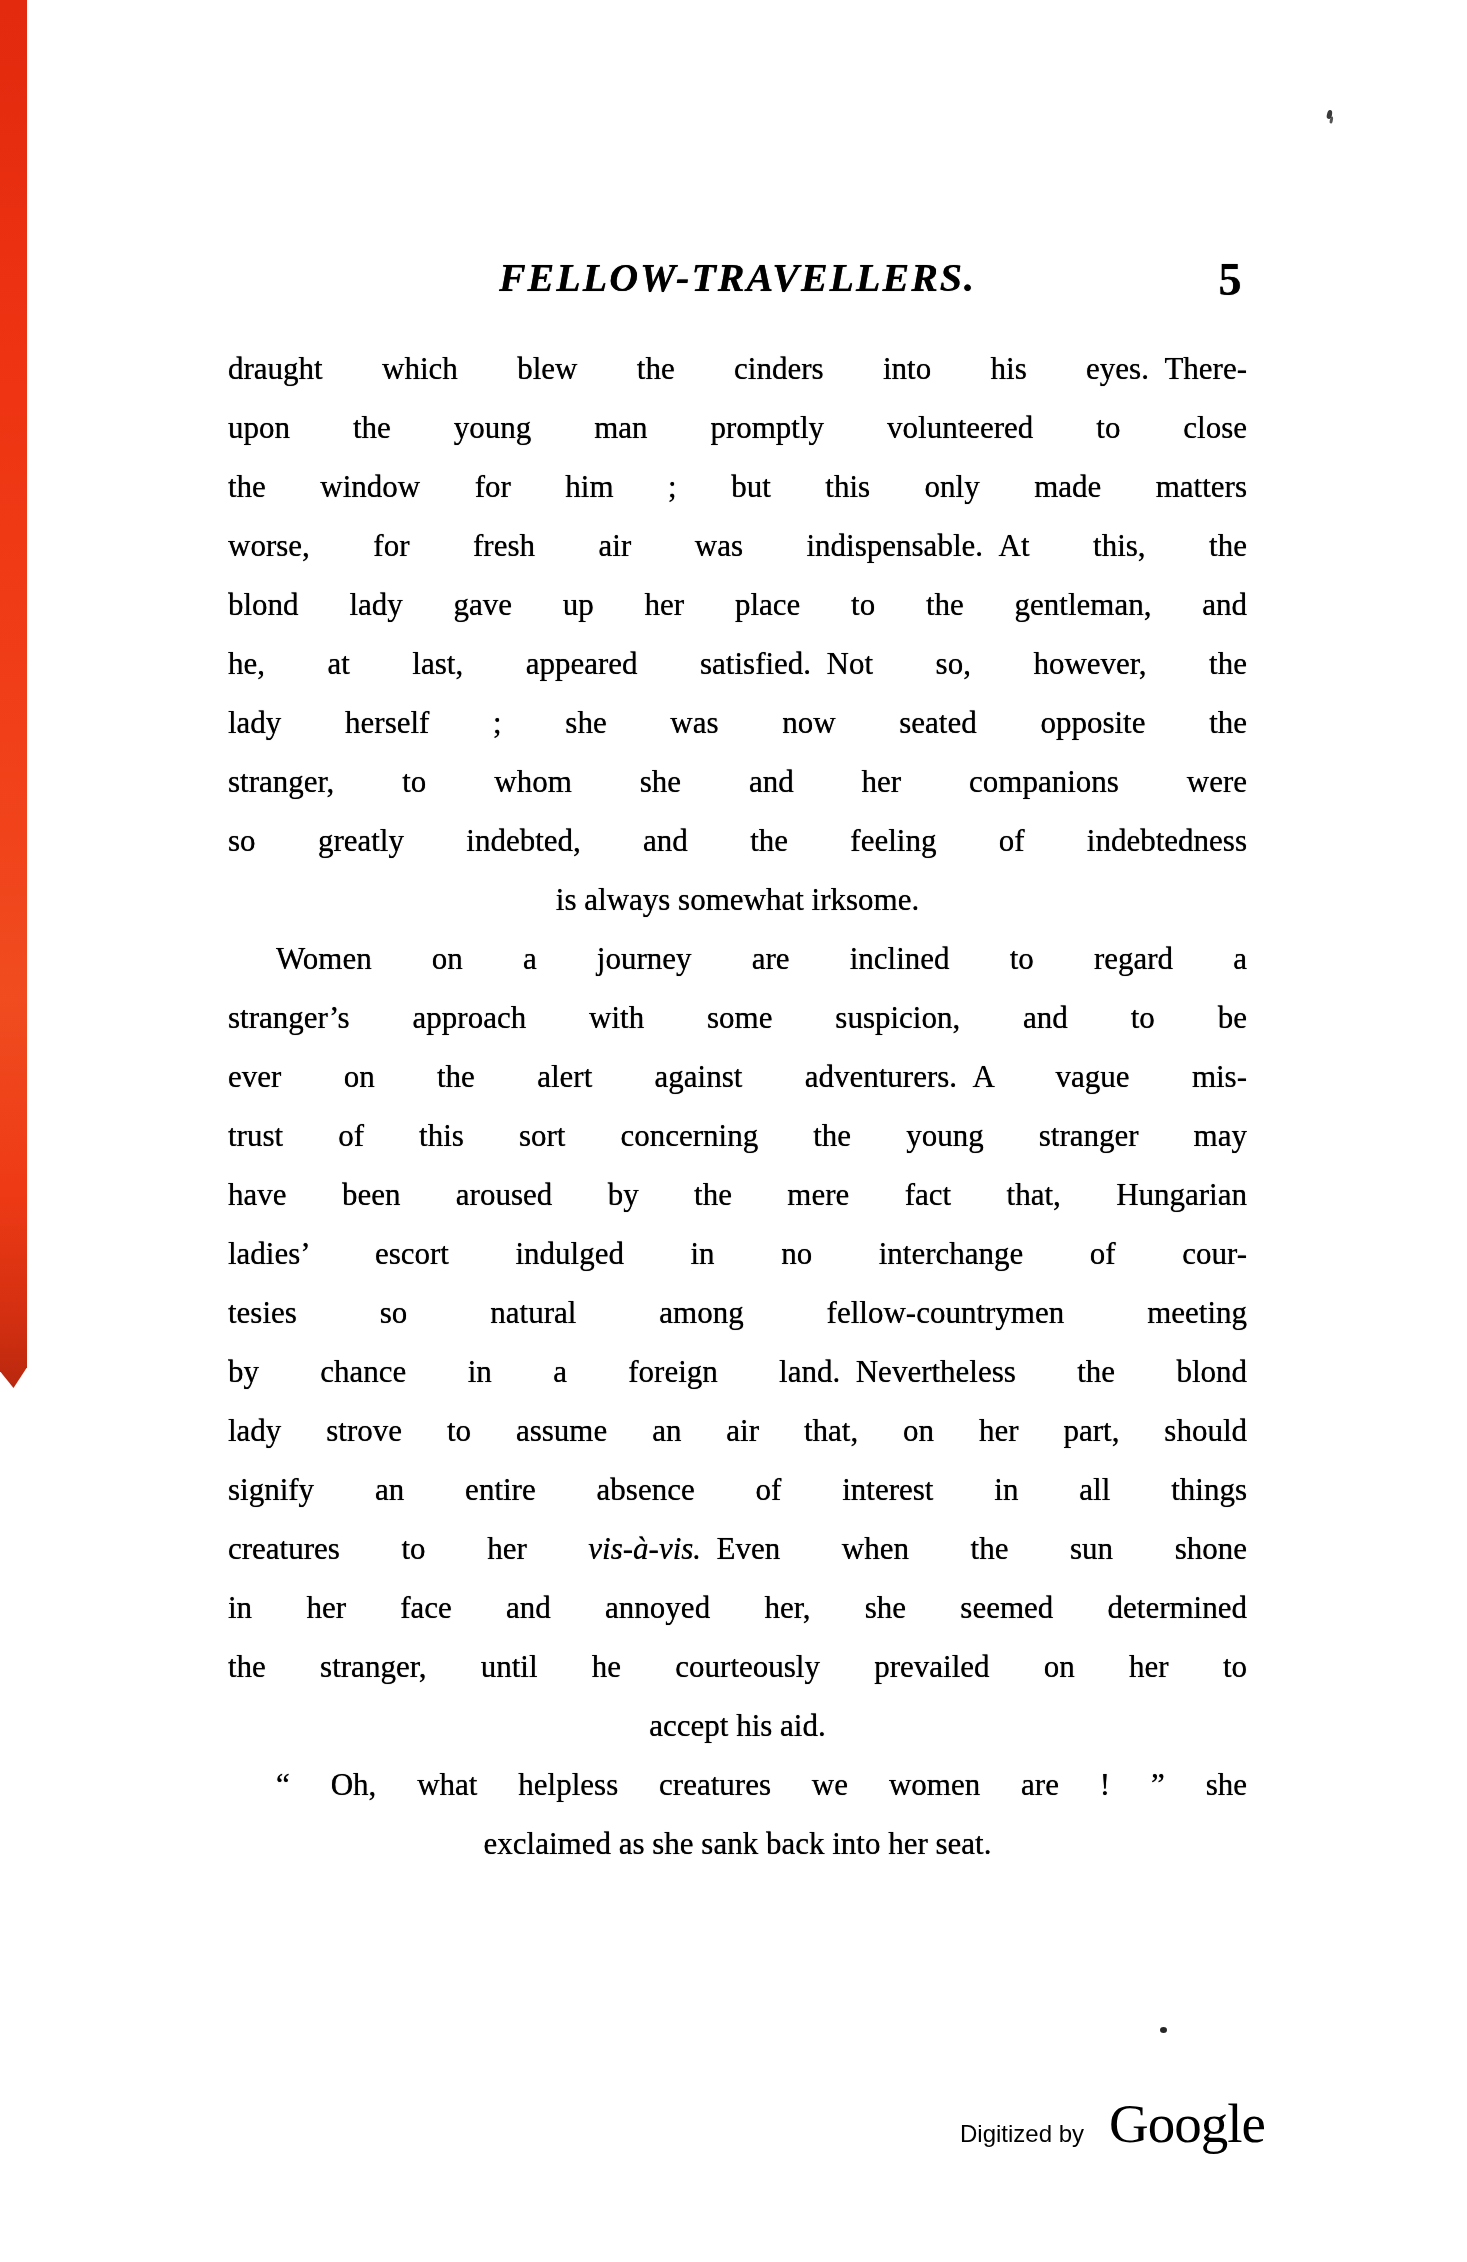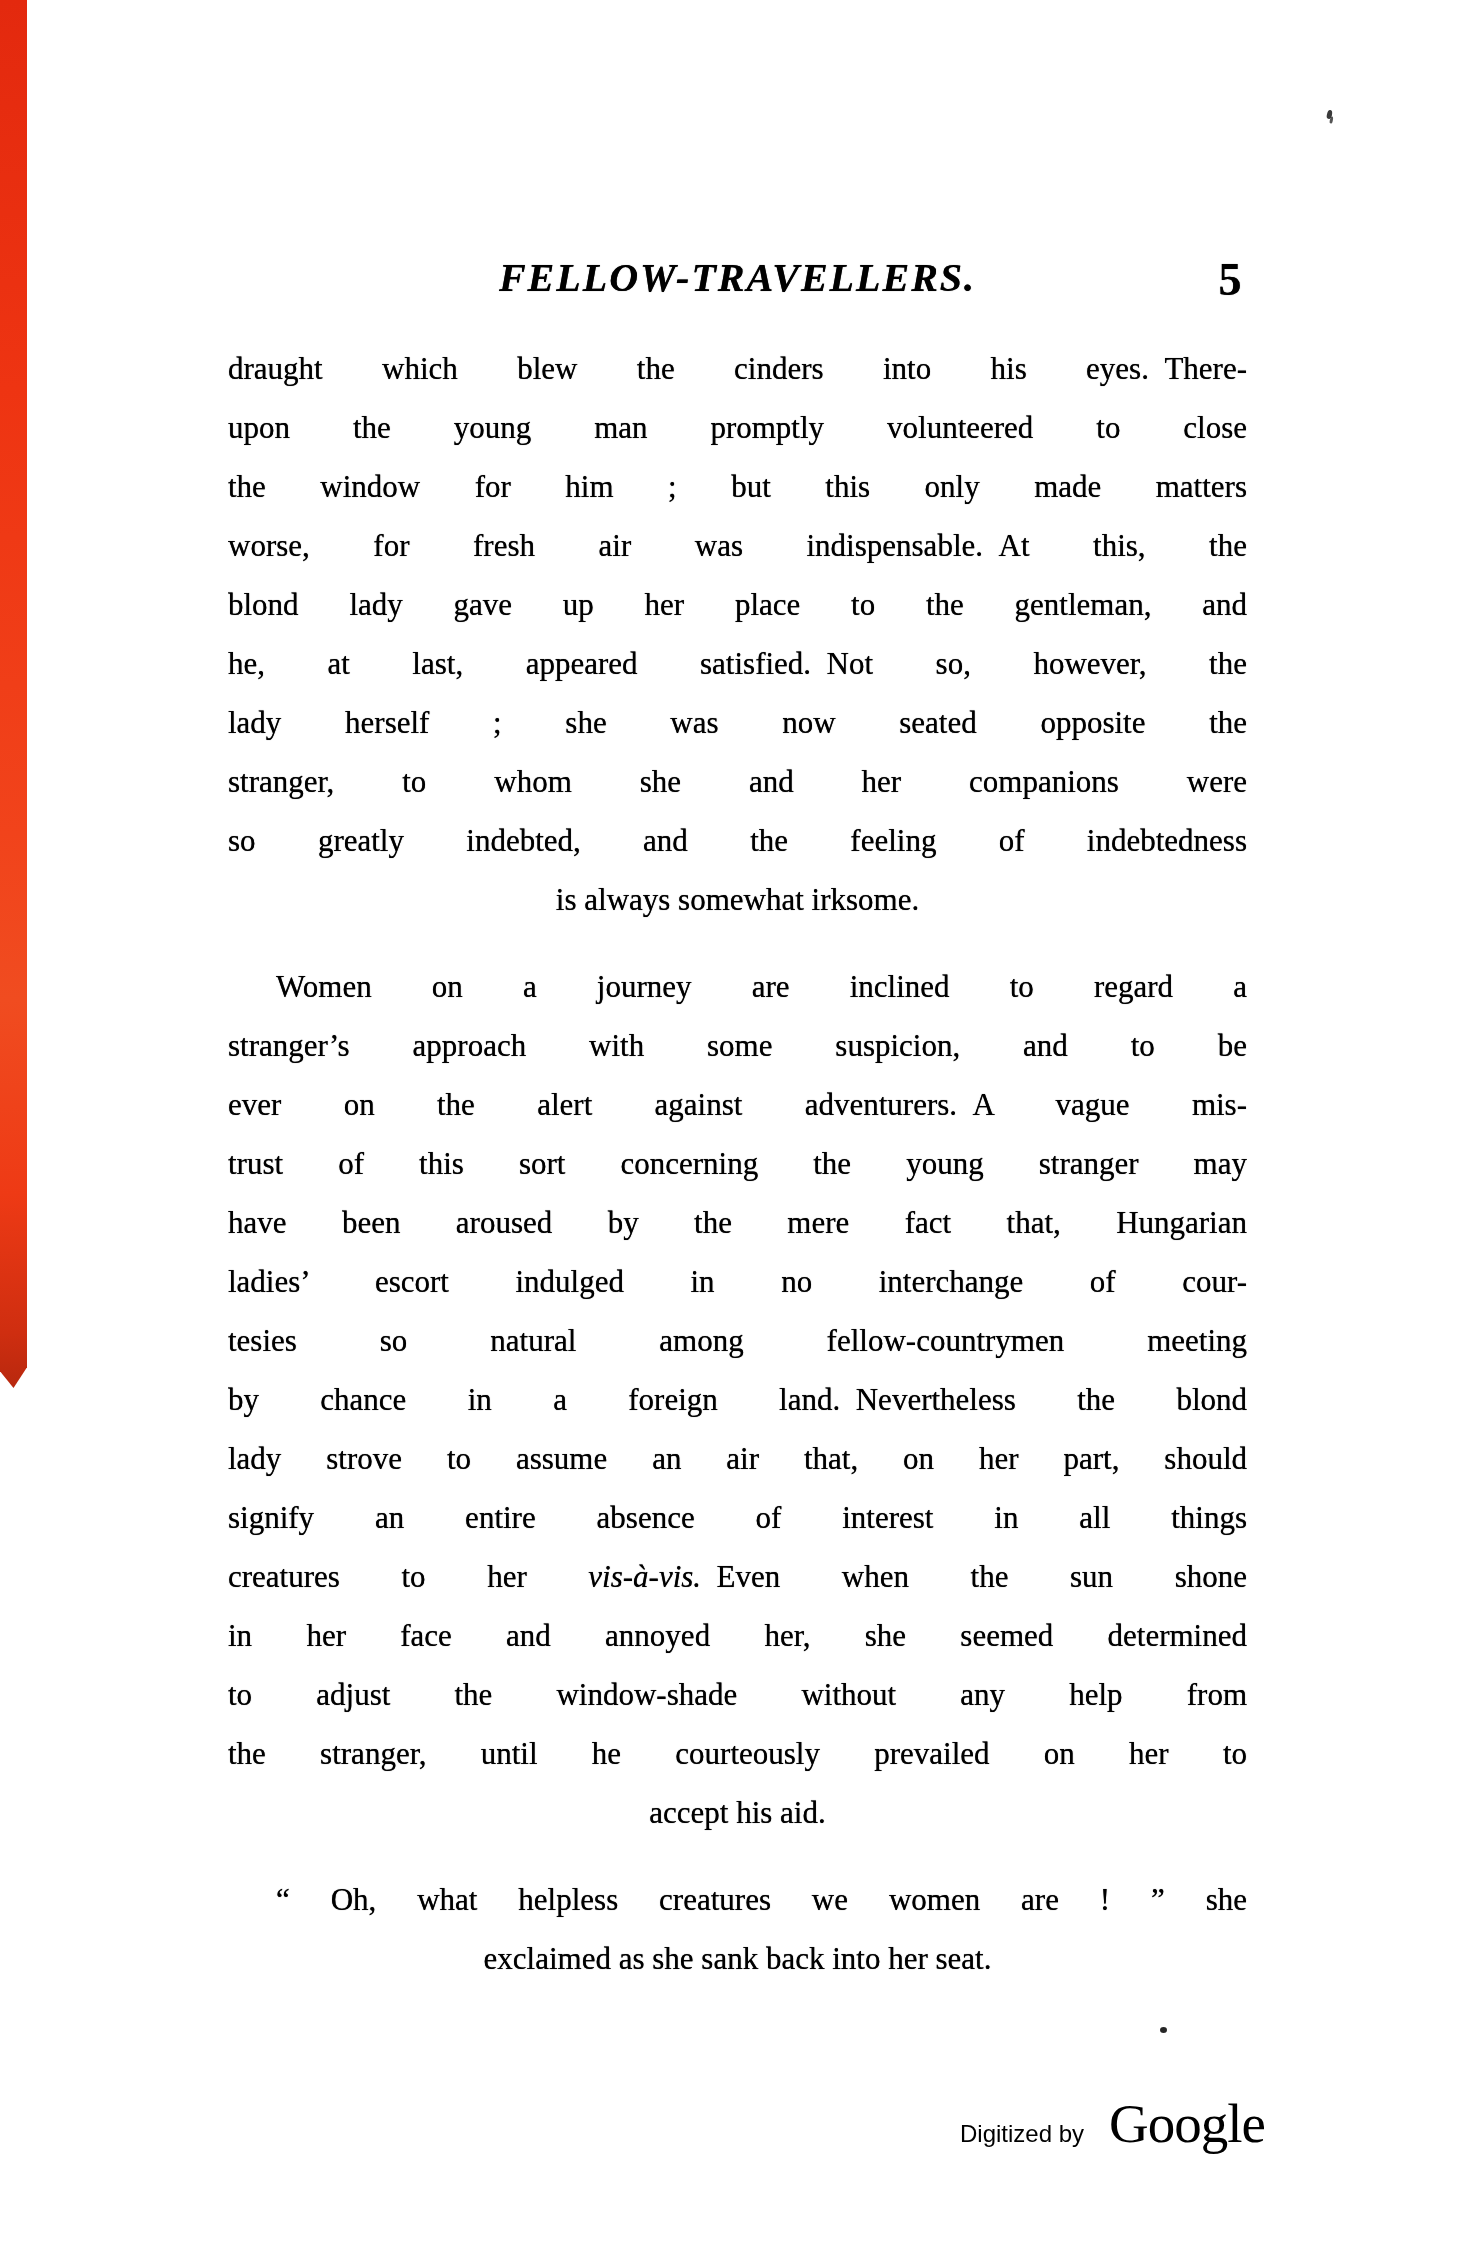--- a/index.html
+++ b/index.html
@@ -26,21 +26,21 @@
   .text-column{
     position:absolute;left:228px;top:339px;width:1019px;
     font-size:31px;text-shadow:0 0 0.7px rgba(0,0,0,.9);
   }
   .line{
     height:59px;line-height:59px;overflow:hidden;text-align:justify;
   }
   .line::after{content:"";display:inline-block;width:100%;height:0;}
   .line.nojust{text-align:center;}
   .line.nojust::after{content:none;}
-  .line.indent{text-indent:48px;margin-top:28px;}
+  .line.indent{text-indent:48px;}
   .it{font-style:italic;}
   .scan-footer{
     position:absolute;left:960px;top:2092px;display:flex;align-items:baseline;gap:16px;
   }
   .digitized-by{
     font-family:"Liberation Sans",sans-serif;font-size:24px;color:#000;
   }
   .google-logo{
     font-family:"Liberation Serif",serif;font-size:55px;color:#000;margin-left:9px;
     letter-spacing:-1px;
@@ -83,21 +83,20 @@
       <div class="line"><span>ever on the alert against adventurers. A vague mis-</span></div>
       <div class="line"><span>trust of this sort concerning the young stranger may</span></div>
       <div class="line"><span>have been aroused by the mere fact that, Hungarian</span></div>
       <div class="line"><span>ladies’ escort indulged in no interchange of cour-</span></div>
       <div class="line"><span>tesies so natural among fellow-countrymen meeting</span></div>
       <div class="line"><span>by chance in a foreign land. Nevertheless the blond</span></div>
       <div class="line"><span>lady strove to assume an air that, on her part, should</span></div>
       <div class="line"><span>signify an entire absence of interest in all things</span></div>
       <div class="line"><span>creatures to her </span><span class="it">vis-à-vis.</span><span> Even when the sun shone</span></div>
       <div class="line"><span>in her face and annoyed her, she seemed determined</span></div>
-      <div class="line"><span>to adjust the window-shade without any help from</span></div>
       <div class="line"><span>the stranger, until he courteously prevailed on her to</span></div>
       <div class="line nojust"><span>accept his aid.</span></div>
       <div class="line indent"><span>“ Oh, what helpless creatures we women are ! ” she</span></div>
       <div class="line nojust"><span>exclaimed as she sank back into her seat.</span></div>
     </div>
 
   <div class="scan-footer">
     <span class="digitized-by">Digitized by</span>
     <span class="google-logo">Google</span>
   </div>

